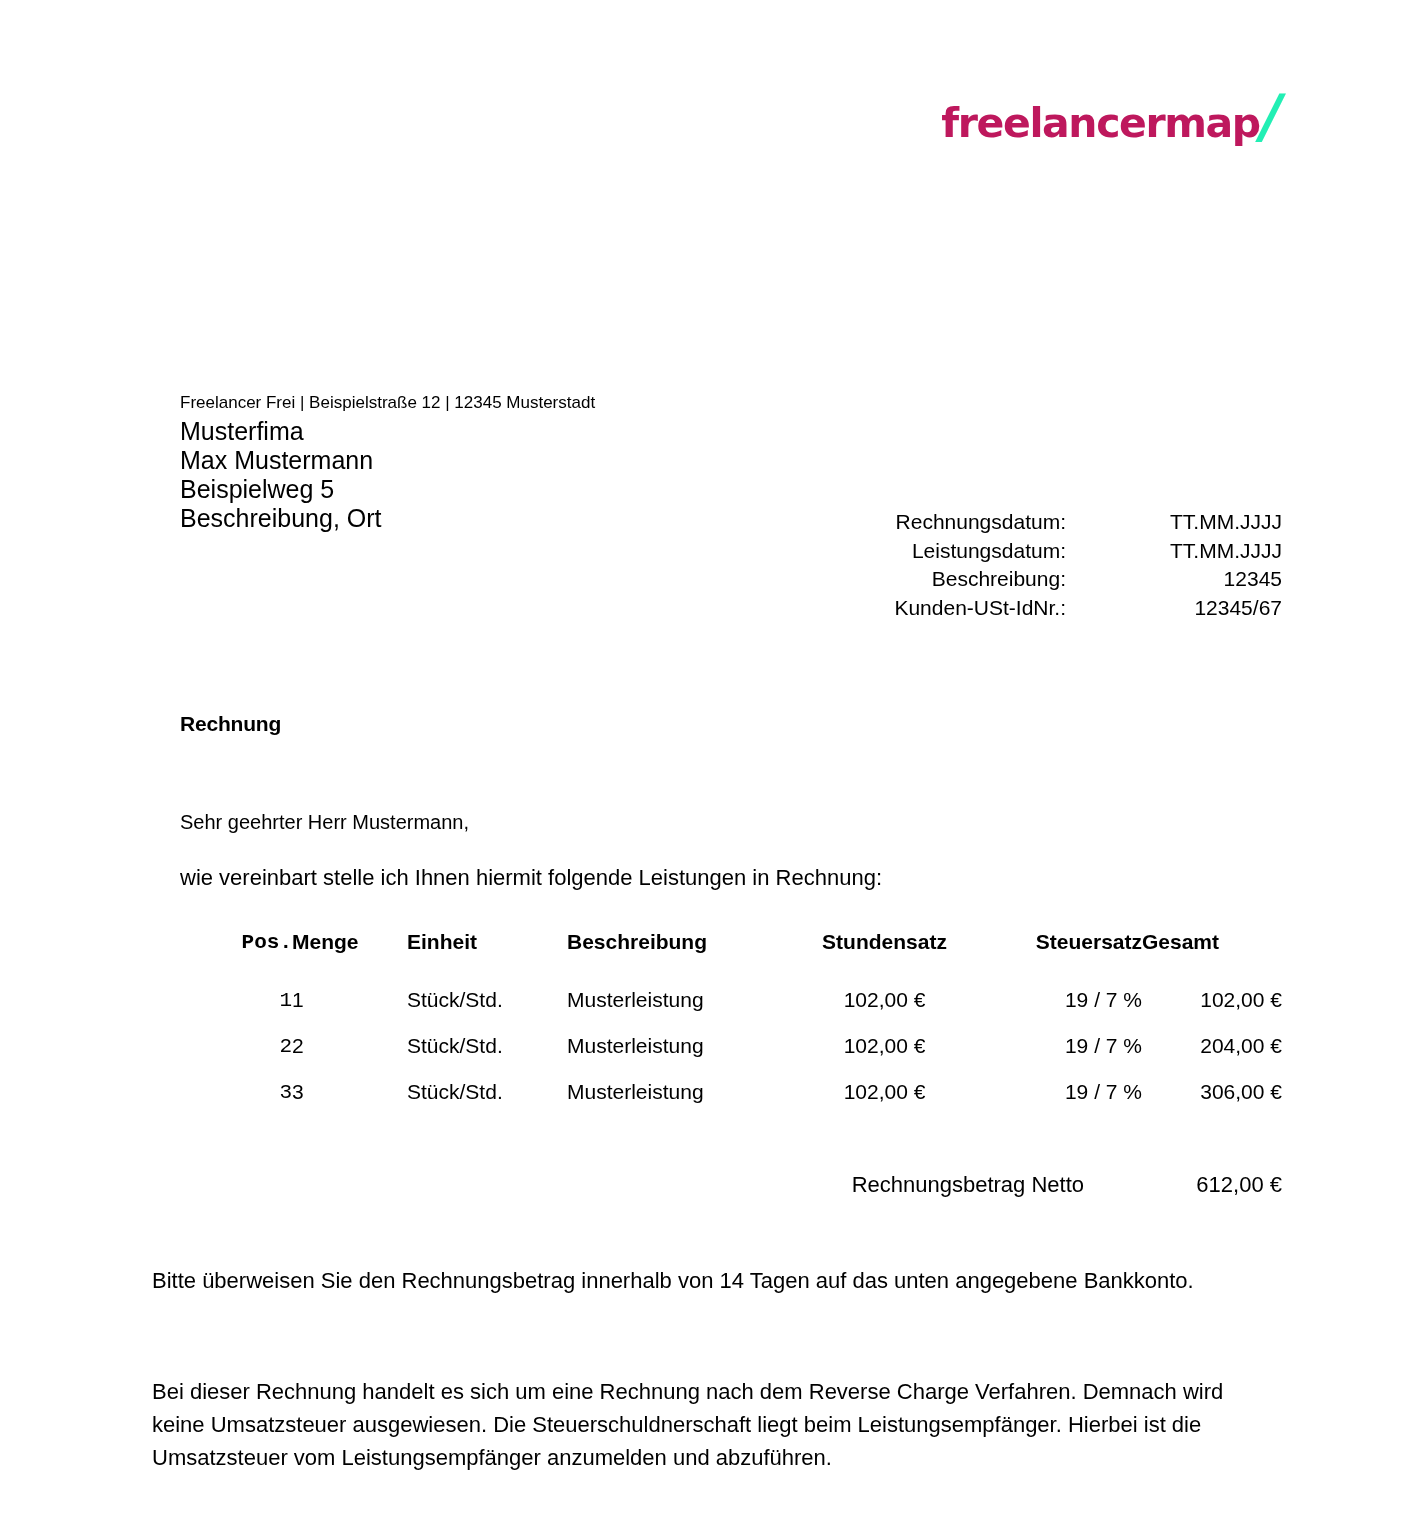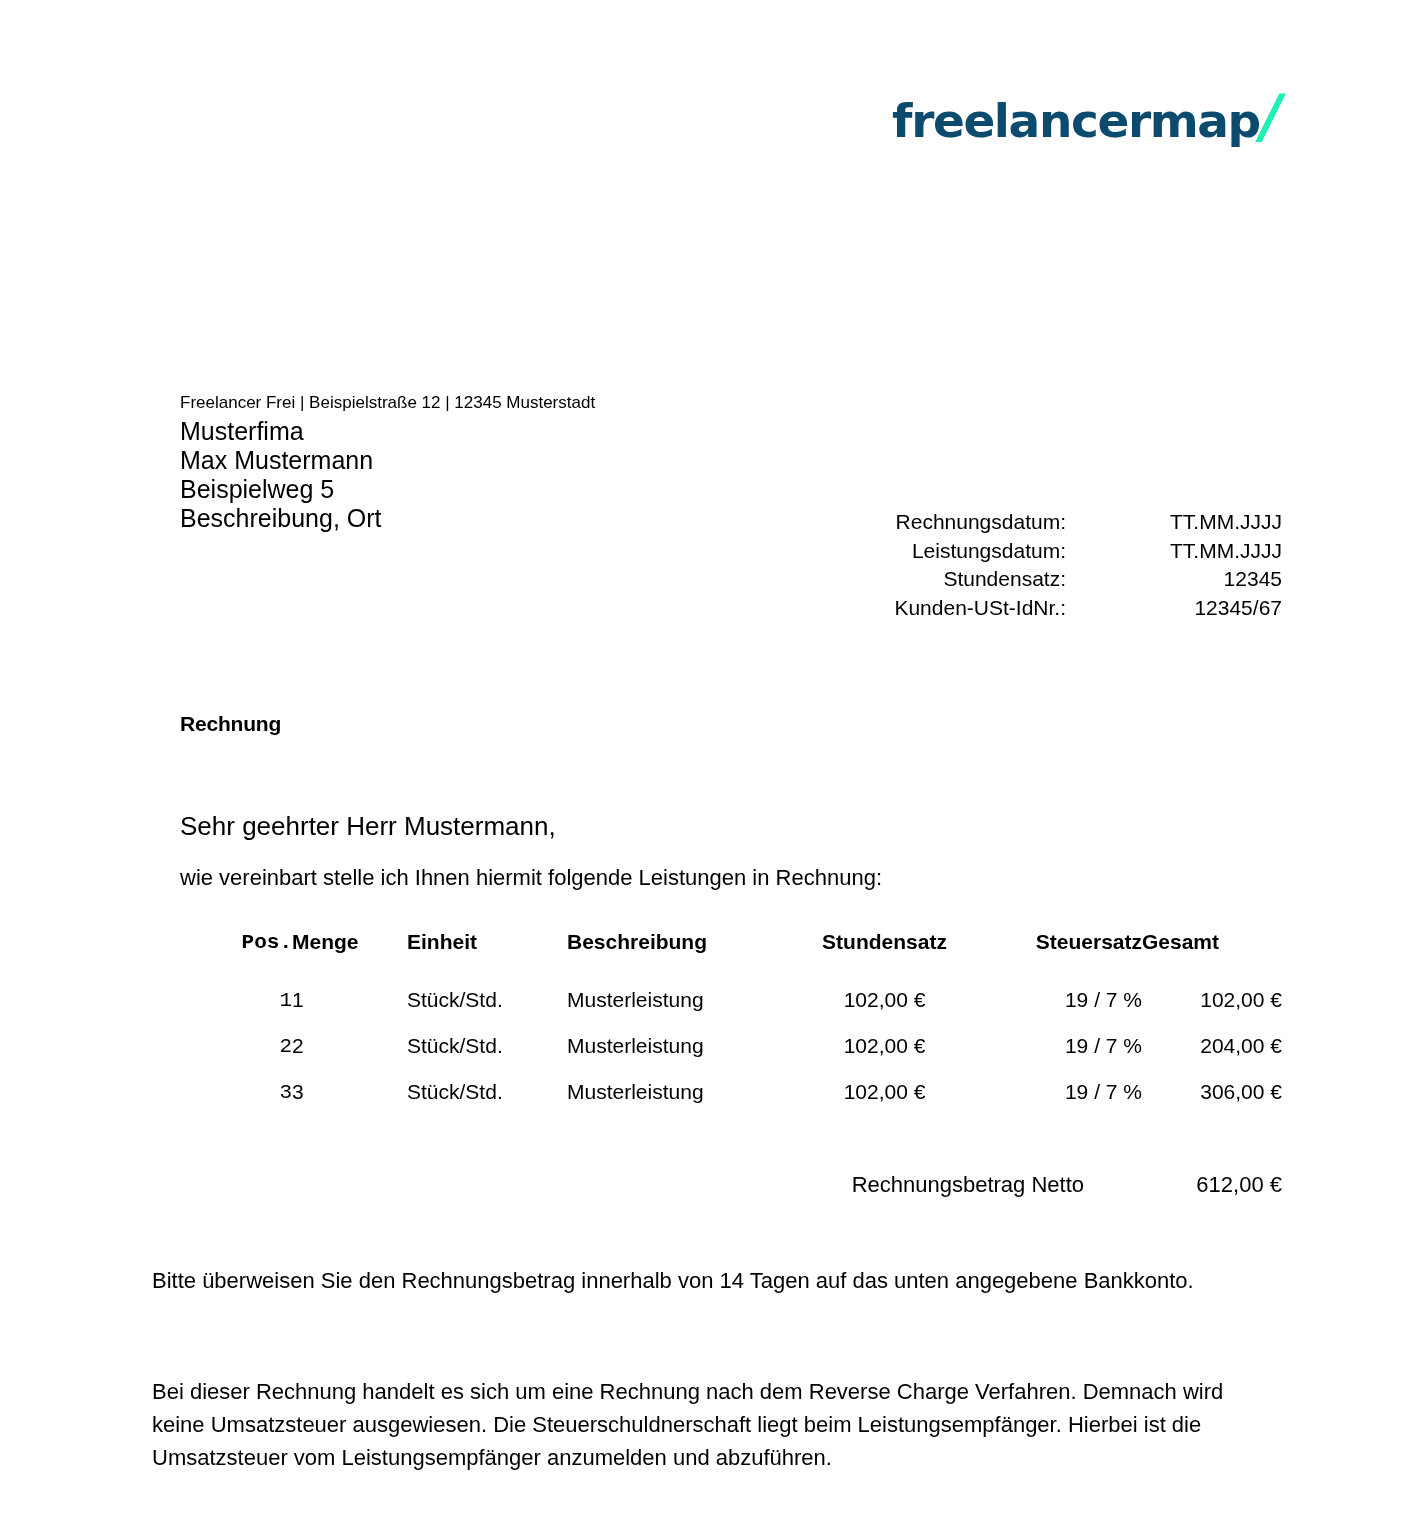--- a/index.html
+++ b/index.html
@@ -21,24 +21,24 @@
   .logo {
     position: absolute;
     top: 88px;
     right: 132px;
     display: flex;
     align-items: baseline;
     line-height: 1;
   }
   .logo-word {
     font-family: "DejaVu Sans", sans-serif;
-    font-size: 47px;
+    font-size: 41px;
     font-weight: 600;
     letter-spacing: -1.4px;
-    color: #0c4a6e;
+    color: #be185d;
   }
   .logo-slash {
     font-family: "DejaVu Sans", sans-serif;
     font-size: 58px;
     font-weight: 700;
     font-style: italic;
     color: #22efb4;
     margin-left: 1px;
   }
 
@@ -83,21 +83,21 @@
     font-size: 21px;
     font-weight: bold;
     letter-spacing: -0.2px;
   }
 
   
   .salutation {
     position: absolute;
     left: 180px;
     top: 811px;
-    font-size: 26px;
+    font-size: 20px;
     white-space: nowrap;
   }
   .intro {
     position: absolute;
     left: 180px;
     top: 865px;
     font-size: 22px;
     white-space: nowrap;
   }
 
@@ -178,21 +178,21 @@
   <tbody>
     <tr>
       <td class="meta-label">Rechnungsdatum:</td>
       <td class="meta-value">TT.MM.JJJJ</td>
     </tr>
     <tr>
       <td class="meta-label">Leistungsdatum:</td>
       <td class="meta-value">TT.MM.JJJJ</td>
     </tr>
     <tr>
-      <td class="meta-label">Stundensatz:</td>
+      <td class="meta-label">Beschreibung:</td>
       <td class="meta-value">12345</td>
     </tr>
     <tr>
       <td class="meta-label">Kunden-USt-IdNr.:</td>
       <td class="meta-value">12345/67</td>
     </tr>
   </tbody>
 </table>
 
 <div class="doc-title">Rechnung</div>

